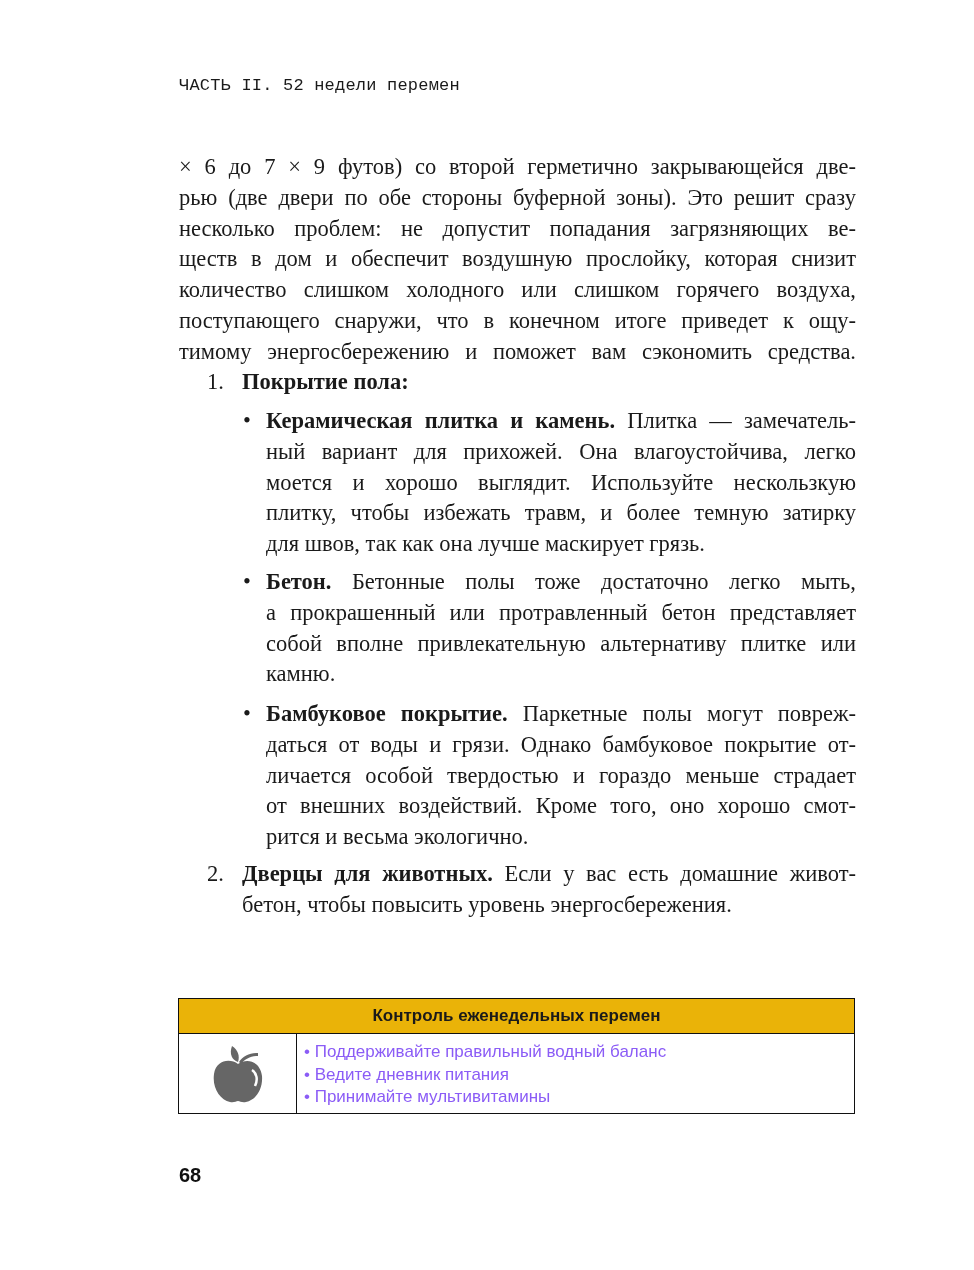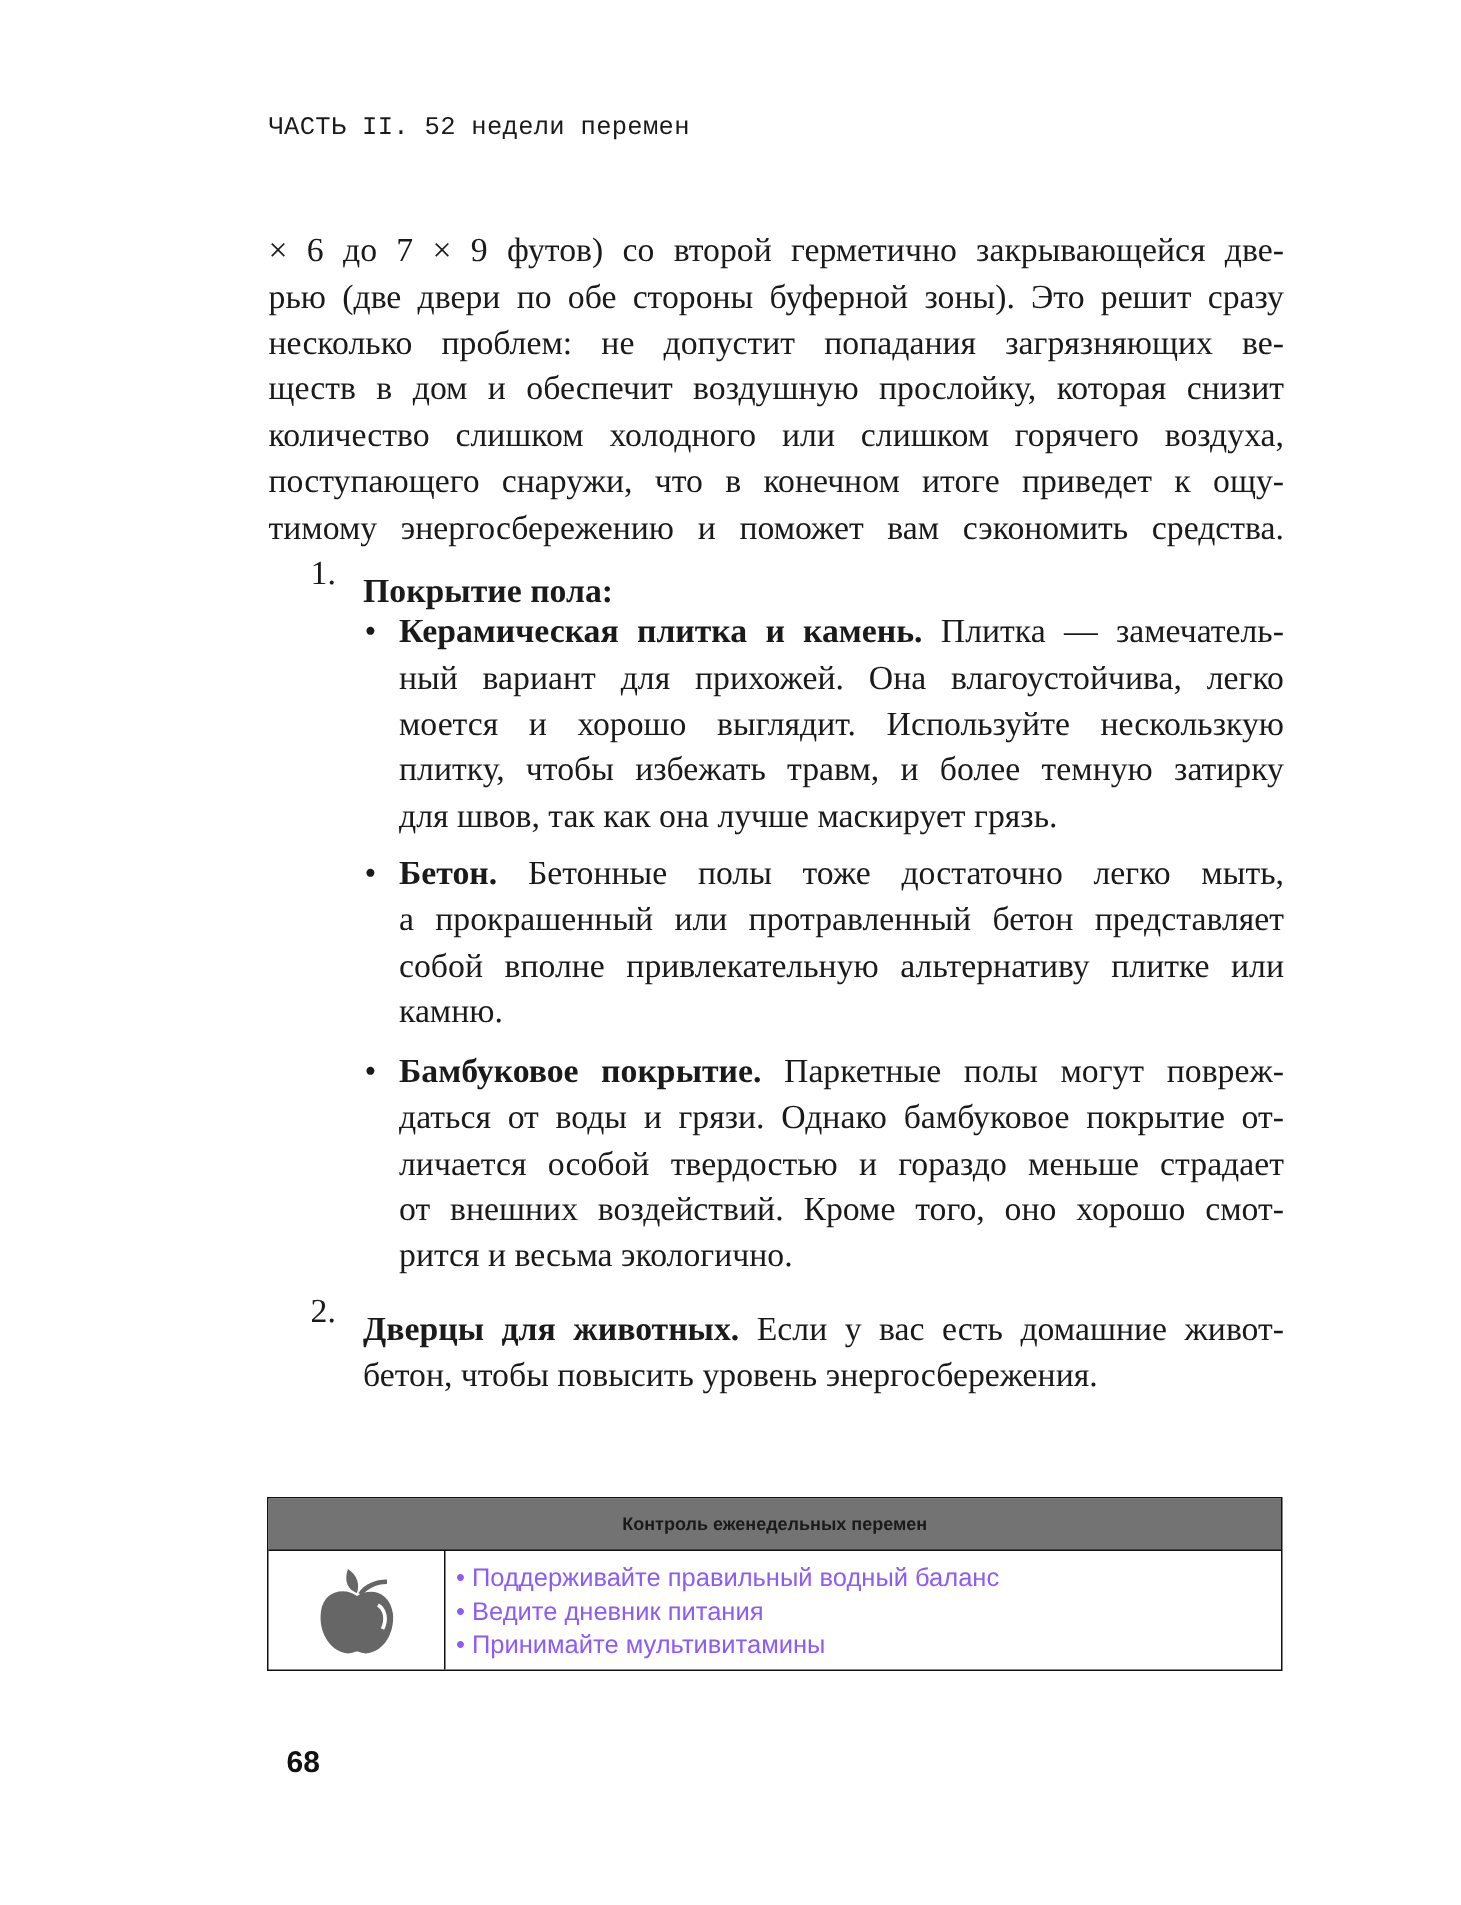--- a/index.html
+++ b/index.html
@@ -5,32 +5,32 @@
   html, body { margin:0; padding:0; background:#ffffff; }
   body { width:974px; height:1270px; position:relative; overflow:hidden; color:#1a1a1a; }
   .header { position:absolute; left:179px; top:76px; font-family:Liberation Mono, monospace; font-size:17px; color:#1a1a1a; letter-spacing:0.2px; }
   .body-text { position:absolute; left:179px; width:677px; font-family:"Liberation Serif", serif; font-size:22.5px; line-height:30.8px; color:#1a1a1a; text-align:justify; }
   .para { top:152px; }
   .line { display:block; text-align:justify; text-align-last:justify; white-space:nowrap; }
   .line.last { text-align-last:left; }
   .list { position:absolute; left:179px; width:677px; font-family:"Liberation Serif", serif; font-size:22.5px; line-height:30.8px; color:#1a1a1a; }
   .num-item { position:absolute; left:28px; width:649px; }
   .num { position:absolute; left:0; width:30px; }
-  .num-body { position:absolute; left:35px; width:614px;margin-top:12px; }
+  .num-body { position:absolute; left:35px; width:614px; }
   .bullet-item { position:absolute; left:64px; width:613px; }
   .bullet { position:absolute; left:0; }
   .bullet-body { position:absolute; left:23px; width:590px; }
   b { font-weight:bold; }
   .box { position:absolute; left:178px; top:998px; width:677px; height:116px; border:1px solid #111; box-sizing:border-box; font-family:"Liberation Sans", sans-serif; }
-  .box-head { height:34px; background:#737373; border-bottom:1px solid #111; text-align:center; font-weight:bold; font-size:12px; line-height:34px; color:#1a1a1a; }
+  .box-head { height:34px; background:#eab308; border-bottom:1px solid #111; text-align:center; font-weight:bold; font-size:17px; line-height:34px; color:#1a1a1a; }
   .box-row { position:absolute; top:35px; left:0; right:0; bottom:0; display:flex; }
   .box-icon { width:117px; border-right:1px solid #111; display:flex; align-items:center; justify-content:center; }
   .box-list { flex:1; padding:7px 0 0 7px; font-size:17px; line-height:22.5px; color:#8b5cf6; }
   .box-list div { white-space:nowrap; }
-  .page-num { position:absolute; left:179px; top:1164px; font-family:"Liberation Sans", sans-serif; font-weight:bold; font-size:20px; color:#111;margin-left:12px; }
+  .page-num { position:absolute; left:179px; top:1164px; font-family:"Liberation Sans", sans-serif; font-weight:bold; font-size:20px; color:#111; }
 </style>
 </head>
 <body>
 
 <div class="header">ЧАСТЬ II. 52 недели перемен</div>
 
 <div class="body-text para">
   <span class="line">× 6 до 7 × 9 футов) со второй герметично закрывающейся две-</span>
   <span class="line">рью (две двери по обе стороны буферной зоны). Это решит сразу</span>
   <span class="line">несколько проблем: не допустит попадания загрязняющих ве-</span>

